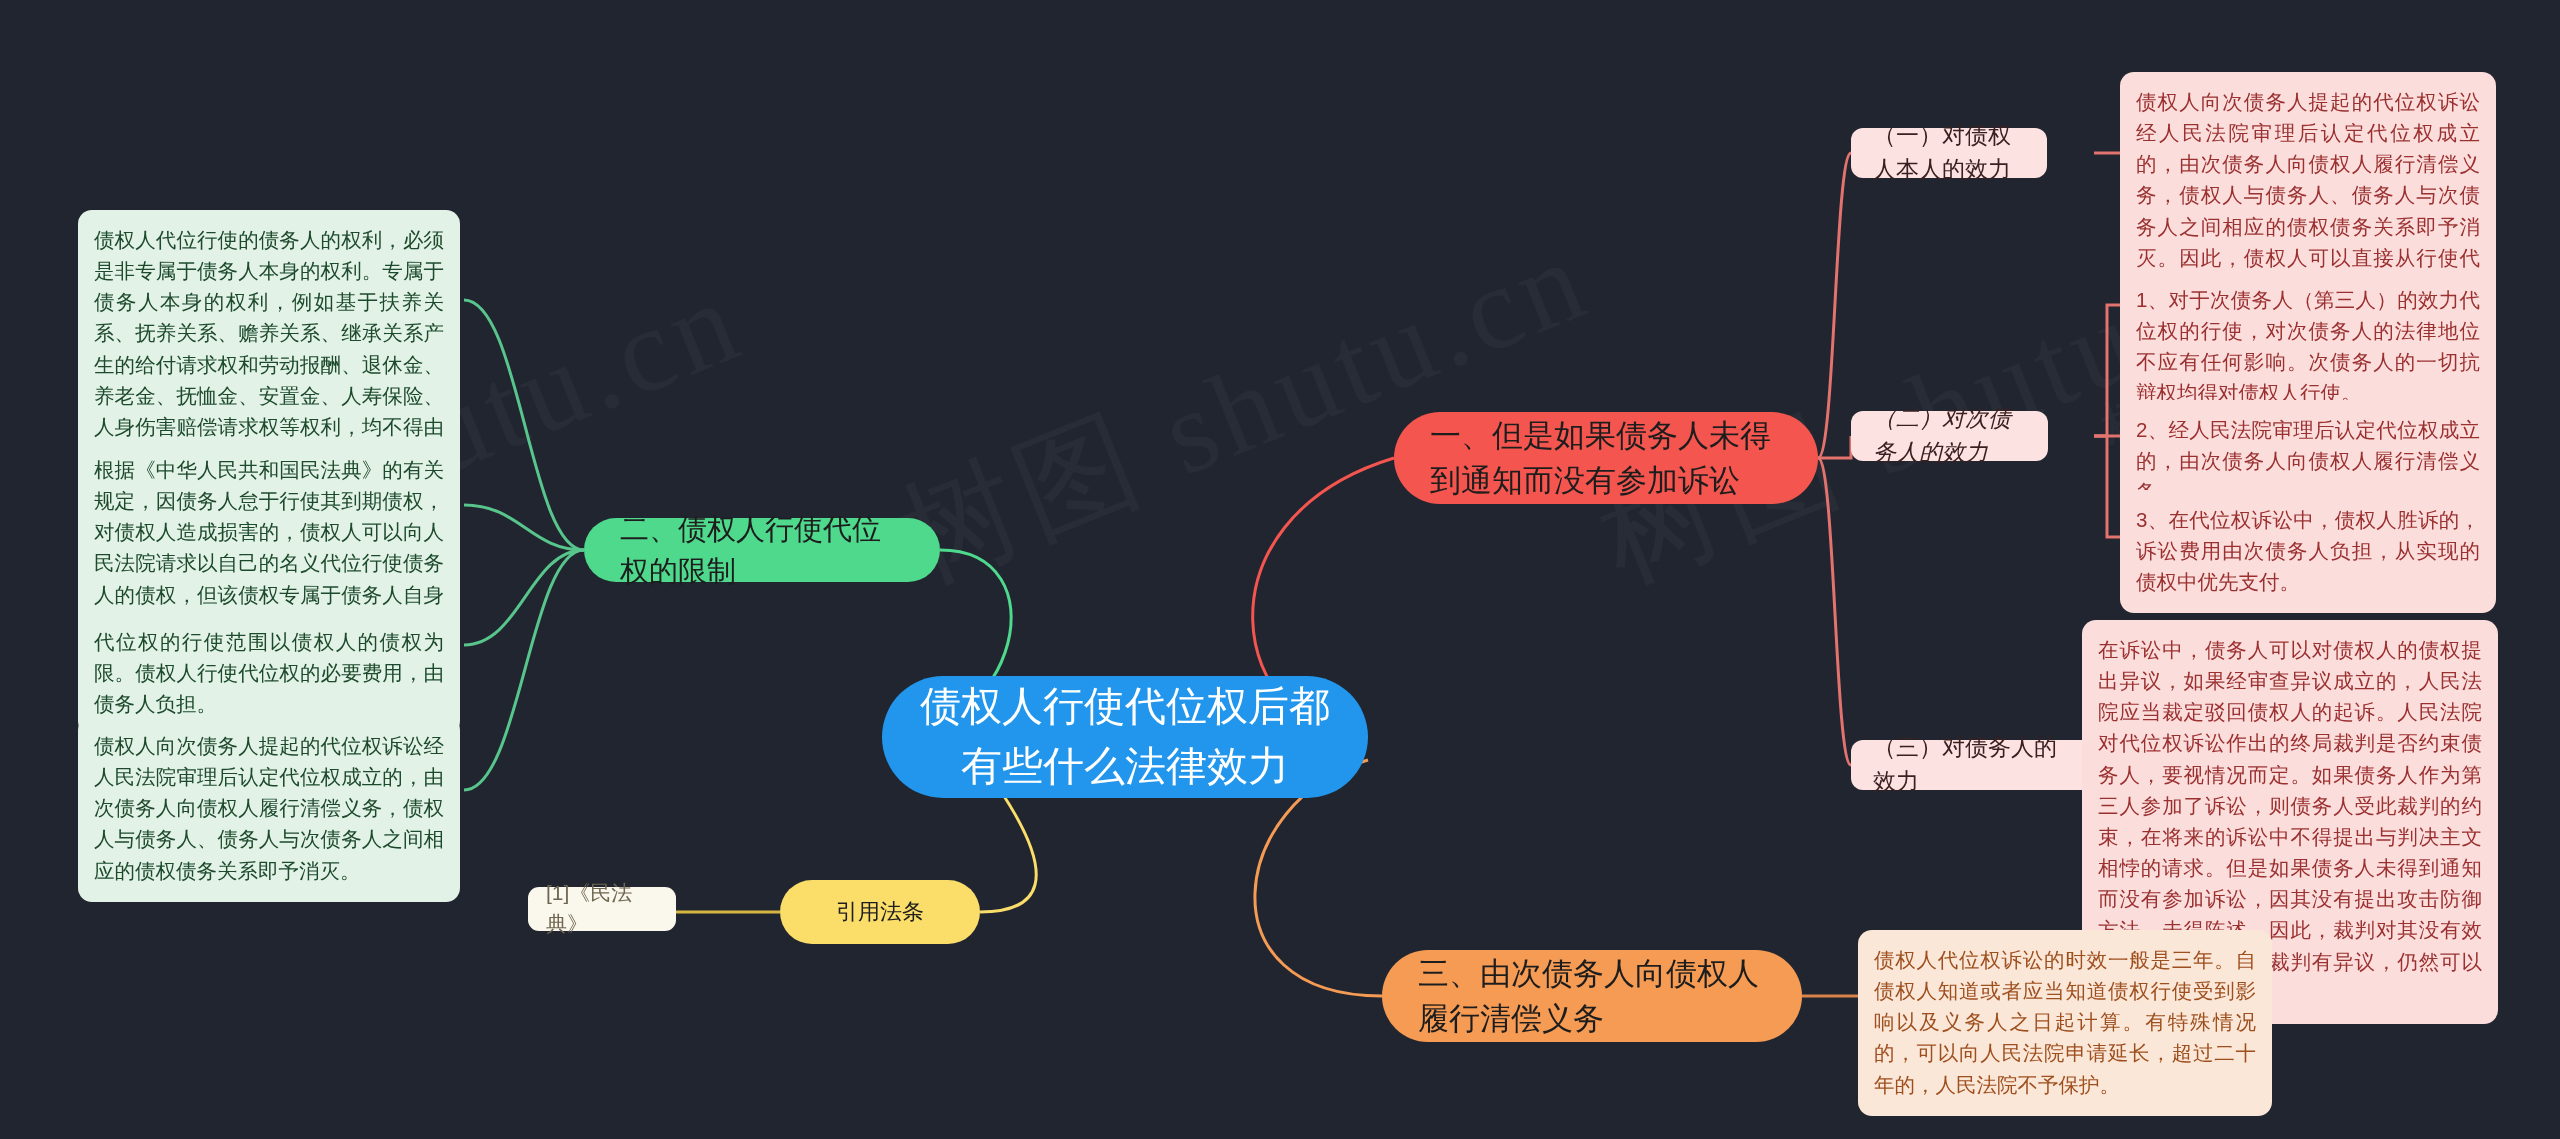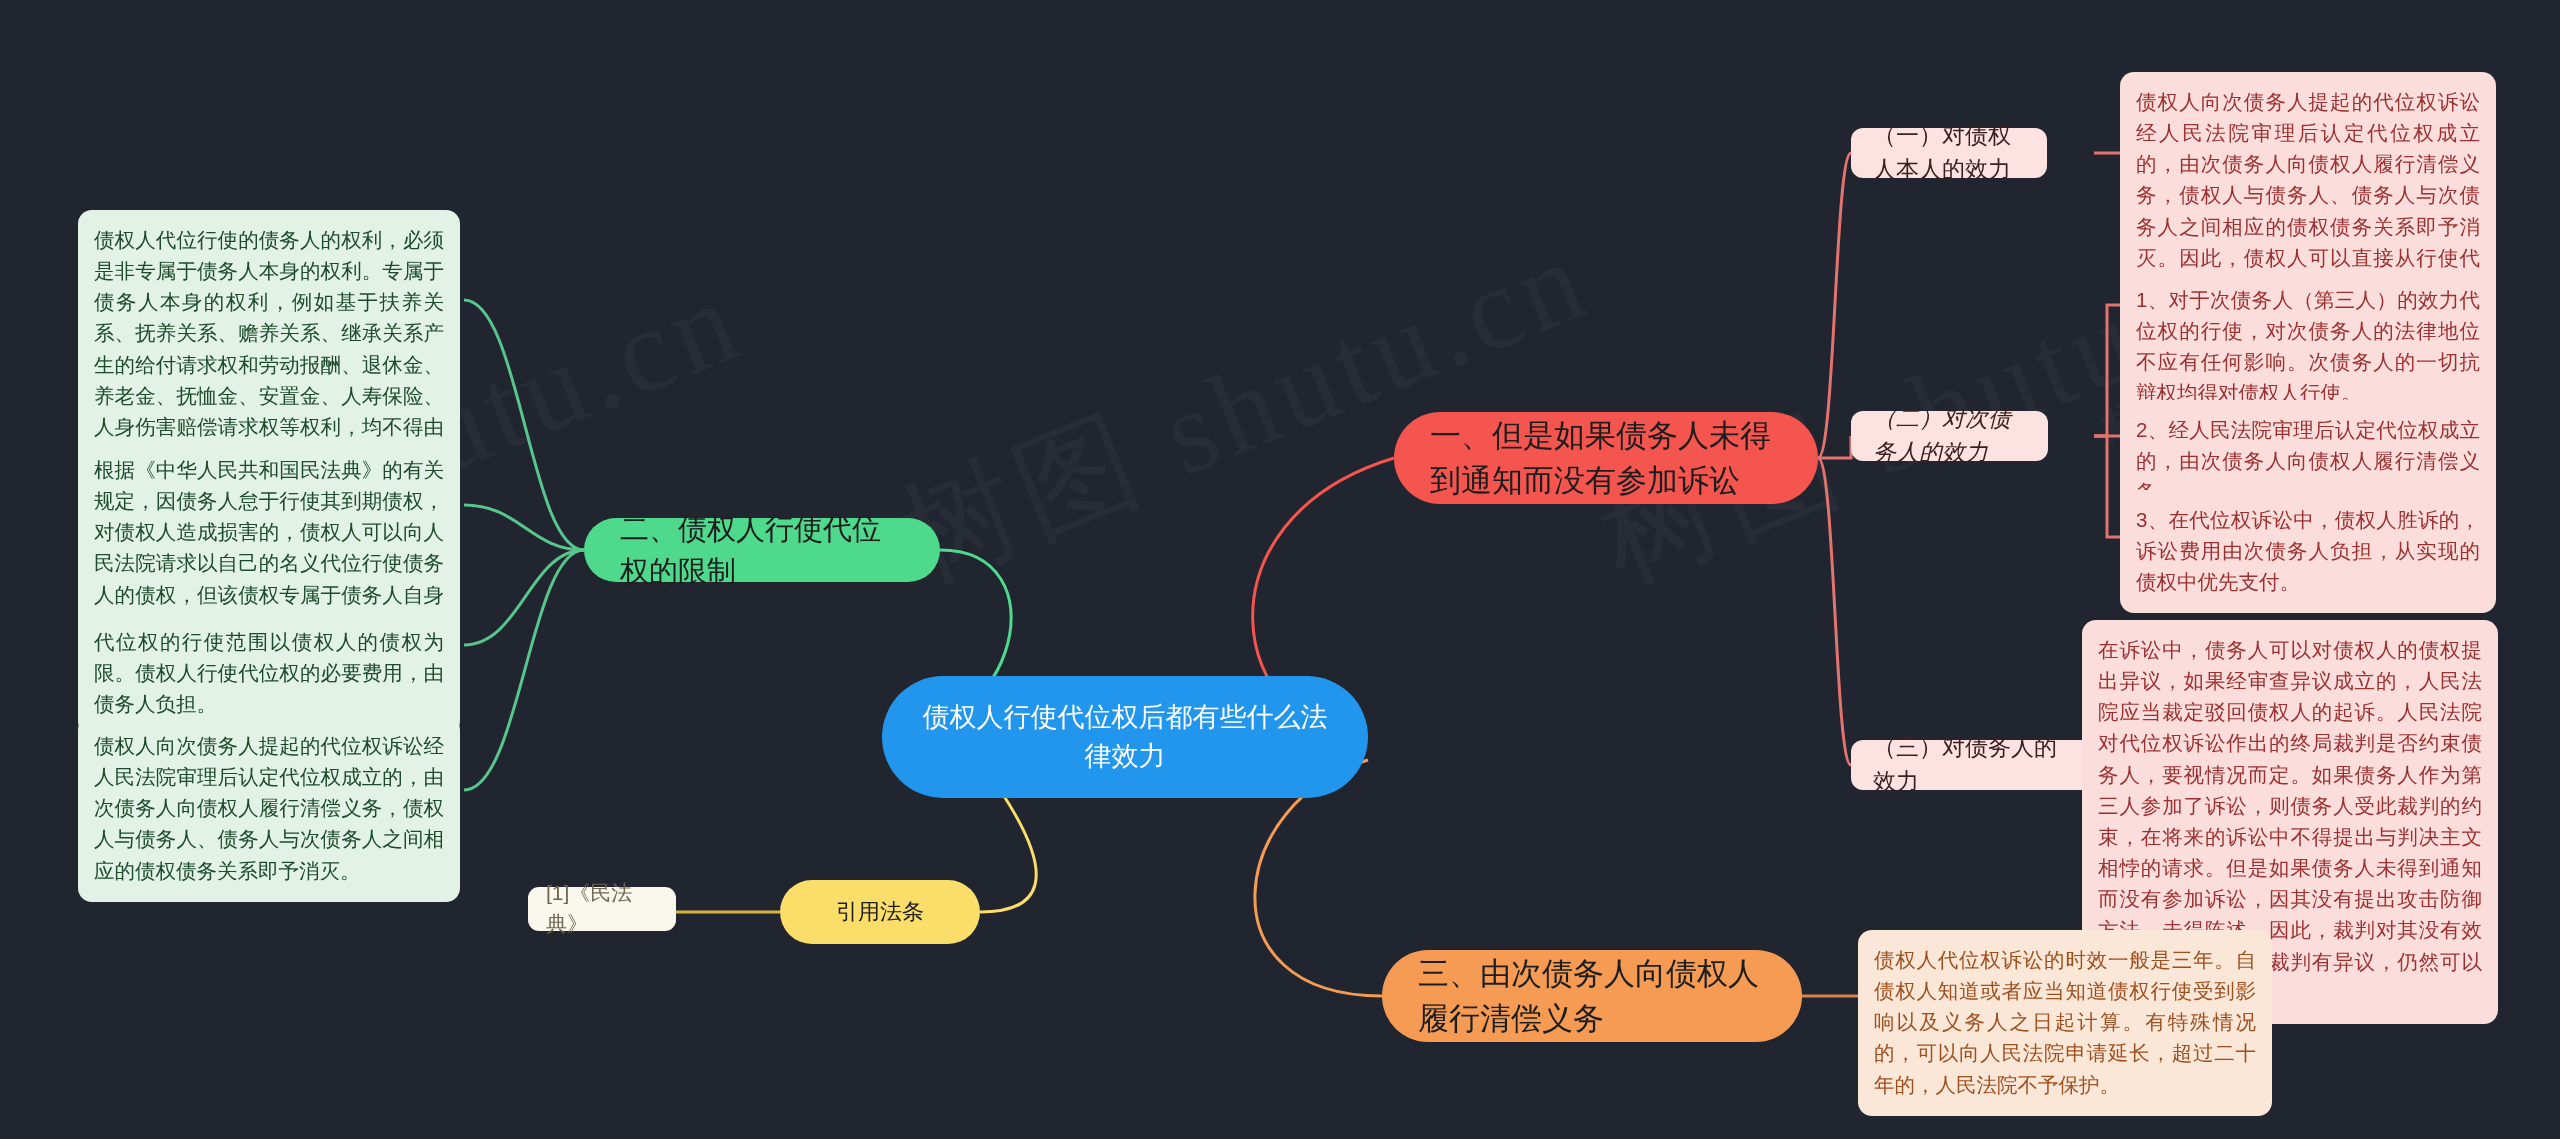--- a/index.html
+++ b/index.html
@@ -39,21 +39,21 @@
     white-space: pre-wrap;
   }
   .node.box { border-radius: 14px; align-items: flex-start; }
 
   
   #root {
     left: 882px; top: 676px;
     width: 486px; height: 122px;
     background: #2196EC;
     color: #ffffff;
-    font-size: 27px;
+    font-size: 41px;
     justify-content: center;
     text-align: center;
     padding: 0 34px;
   }
 
   
   .branch {
     font-size: 31px;
     color: #1d1d1d;
     padding: 0 36px;

